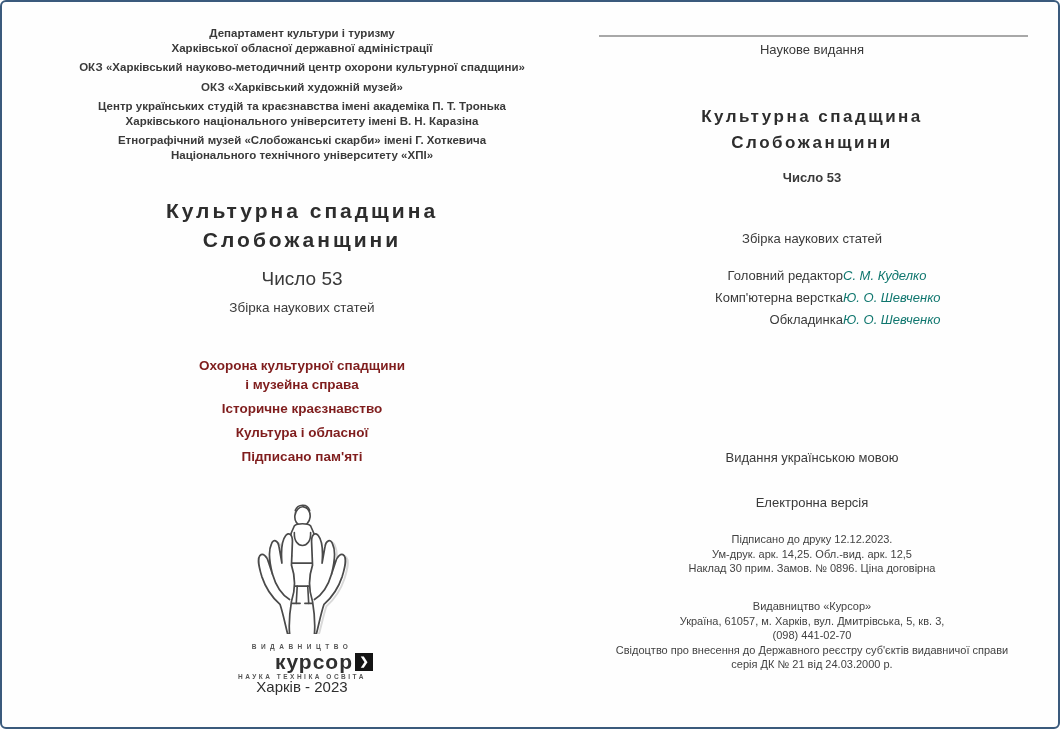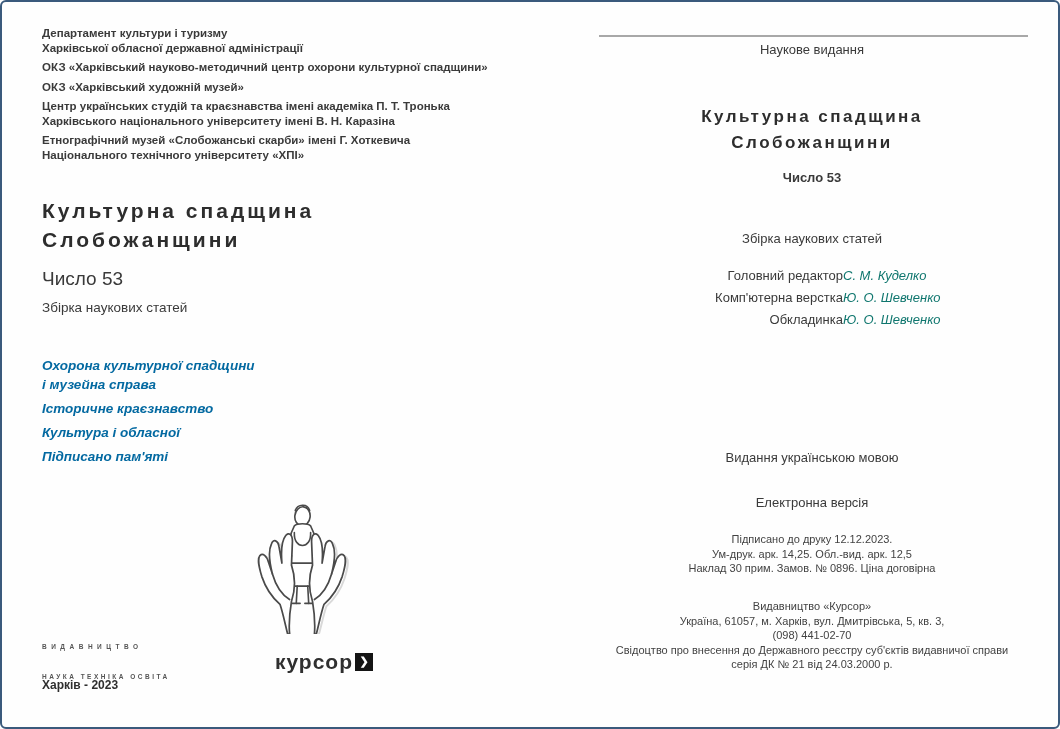--- a/index.html
+++ b/index.html
@@ -5,42 +5,42 @@
   * { margin:0; padding:0; box-sizing:border-box; }
   html,body { width:1060px; height:729px; }
   body { font-family:"Liberation Sans", sans-serif; background:#ffffff; color:#3a3a3a; position:relative; }
 
   .frame {
     position:absolute; left:0; top:0; width:1060px; height:729px;
     border:2px solid #3a5a7c; border-radius:6px; background:#fefefe; overflow:hidden;
   }
 
   
-  .page-left { position:absolute; left:40px; top:0; width:520px; height:725px; }
+  .page-left { position:absolute; left:40px; top:0; width:520px; height:725px; text-align:center; }
 
   .header-block { position:absolute; top:24px; left:0; width:100%; font-weight:bold; font-size:11.5px; line-height:14.5px; color:#3a3a3a; }
   .header-group { margin-bottom:5px; }
 
   .l-title { position:absolute; top:194px; left:0; width:100%; font-size:21px; font-weight:bold; letter-spacing:3px; line-height:29px; color:#2d2d2d; }
   .l-issue { position:absolute; top:266px; left:0; width:100%; font-size:19px; color:#3a3a3a; }
   .l-subtitle { position:absolute; top:298px; left:0; width:100%; font-size:13.5px; }
 
-  .sections { position:absolute; top:354px; left:0; width:100%; font-weight:bold; font-size:13.5px; line-height:19px; color:#0369a1;font-style:italic; }
+  .sections { position:absolute; top:354px; left:0; width:100%; font-weight:bold; font-size:13.5px; line-height:19px; color:#7f1d1d; }
   .section-item { margin-bottom:5px; white-space:pre-line; }
 
   .logo-wrap { position:absolute; top:500px; left:50%; transform:translateX(-50%); width:115px; height:132px; }
 
   .kursor { position:absolute; top:641px; left:0; width:100%; }
   .kursor-top { font-size:6.5px; font-weight:bold; letter-spacing:4.5px; color:#555; text-transform:uppercase; margin-bottom:1px; }
   .kursor-main { display:flex; align-items:center; justify-content:center; gap:2px; height:21px; }
   .kursor-name { font-size:21px; font-weight:bold; letter-spacing:1px; color:#2f2f2f; line-height:21px;margin-left:44px; }
   .kursor-arrow-box { width:18px; height:18px; background:#141414; color:#fff; display:flex; align-items:center; justify-content:center; font-size:11px; font-weight:bold; }
   .kursor-bottom { font-size:6.5px; font-weight:bold; letter-spacing:2.5px; color:#555; text-transform:uppercase; margin-top:1px; }
 
-  .city-year { position:absolute; top:676px; left:0; width:100%; font-weight:bold; font-size:12px; color:#2f2f2f; }
+  .city-year { position:absolute; top:676px; left:0; width:100%; font-weight:normal; font-size:15px; color:#2f2f2f; }
 
   
   .page-right { position:absolute; left:580px; top:0; width:460px; height:725px; text-align:center; }
   .r-rule { position:absolute; left:597px; top:33px; width:429px; height:2px; background:#a8a8a8; }
 
   .r-edition { position:absolute; top:40px; left:0; width:100%; font-size:13px; }
   .r-title { position:absolute; top:102px; left:0; width:100%; font-size:17px; font-weight:bold; letter-spacing:2.5px; line-height:26px; color:#2d2d2d; }
   .r-issue { position:absolute; top:168px; left:0; width:100%; font-size:13px; font-weight:bold; }
   .r-subtitle { position:absolute; top:229px; left:0; width:100%; font-size:13px; }
 

